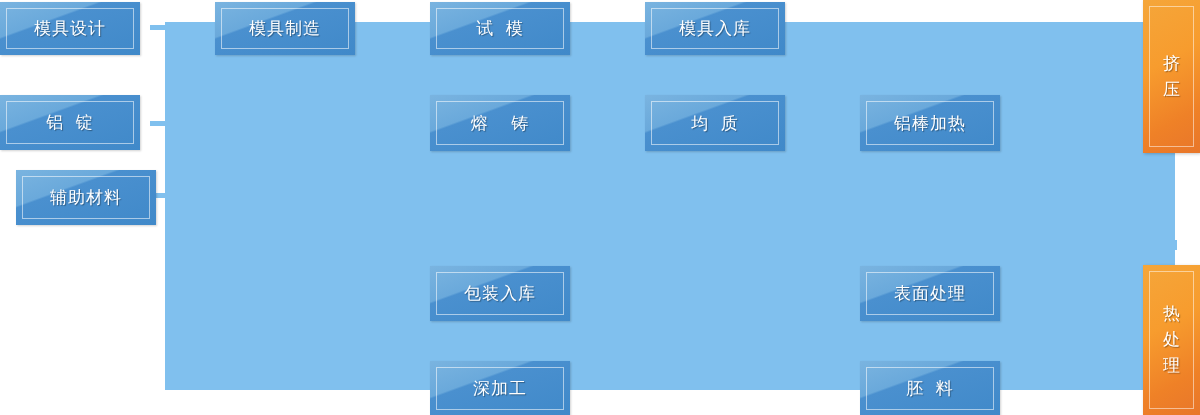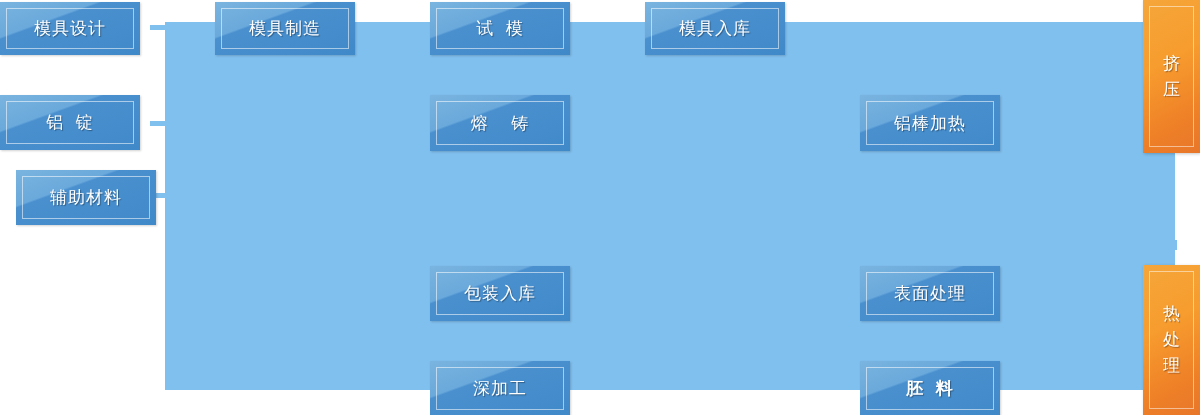--- a/index.html
+++ b/index.html
@@ -155,20 +155,24 @@
     <div class="inner"></div>
     <div class="label">模具入库</div>
   </div>
 
 
   <div class="node" style="left:430px; top:95px; width:140px; height:56px;font-family:Liberation Mono, monospace;">
     <div class="inner"></div>
     <div class="label">熔  铸</div>
   </div>
 
+  <div class="node" style="left:645px; top:95px; width:140px; height:56px;">
+    <div class="inner"></div>
+    <div class="label">均  质</div>
+  </div>
 
   <div class="node" style="left:860px; top:95px; width:140px; height:56px;">
     <div class="inner"></div>
     <div class="label">铝棒加热</div>
   </div>
 
   <div class="node" style="left:430px; top:266px; width:140px; height:55px;text-align:right;">
     <div class="inner"></div>
     <div class="label">包装入库</div>
   </div>
@@ -176,21 +180,21 @@
   <div class="node" style="left:860px; top:266px; width:140px; height:55px;">
     <div class="inner"></div>
     <div class="label">表面处理</div>
   </div>
 
   <div class="node" style="left:430px; top:361px; width:140px; height:55px;">
     <div class="inner"></div>
     <div class="label">深加工</div>
   </div>
 
-  <div class="node" style="left:860px; top:361px; width:140px; height:55px;font-weight:bold;">
+  <div class="node" style="left:860px; top:361px; width:140px; height:55px;">
     <div class="inner"></div>
     <div class="label">胚  料</div>
   </div>
 
   <div class="stage" style="left:1143px; top:0px; width:57px; height:153px;">
     <div class="inner"></div>
     <div class="label">
       <span>挤</span>
       <span>压</span>
     </div>

